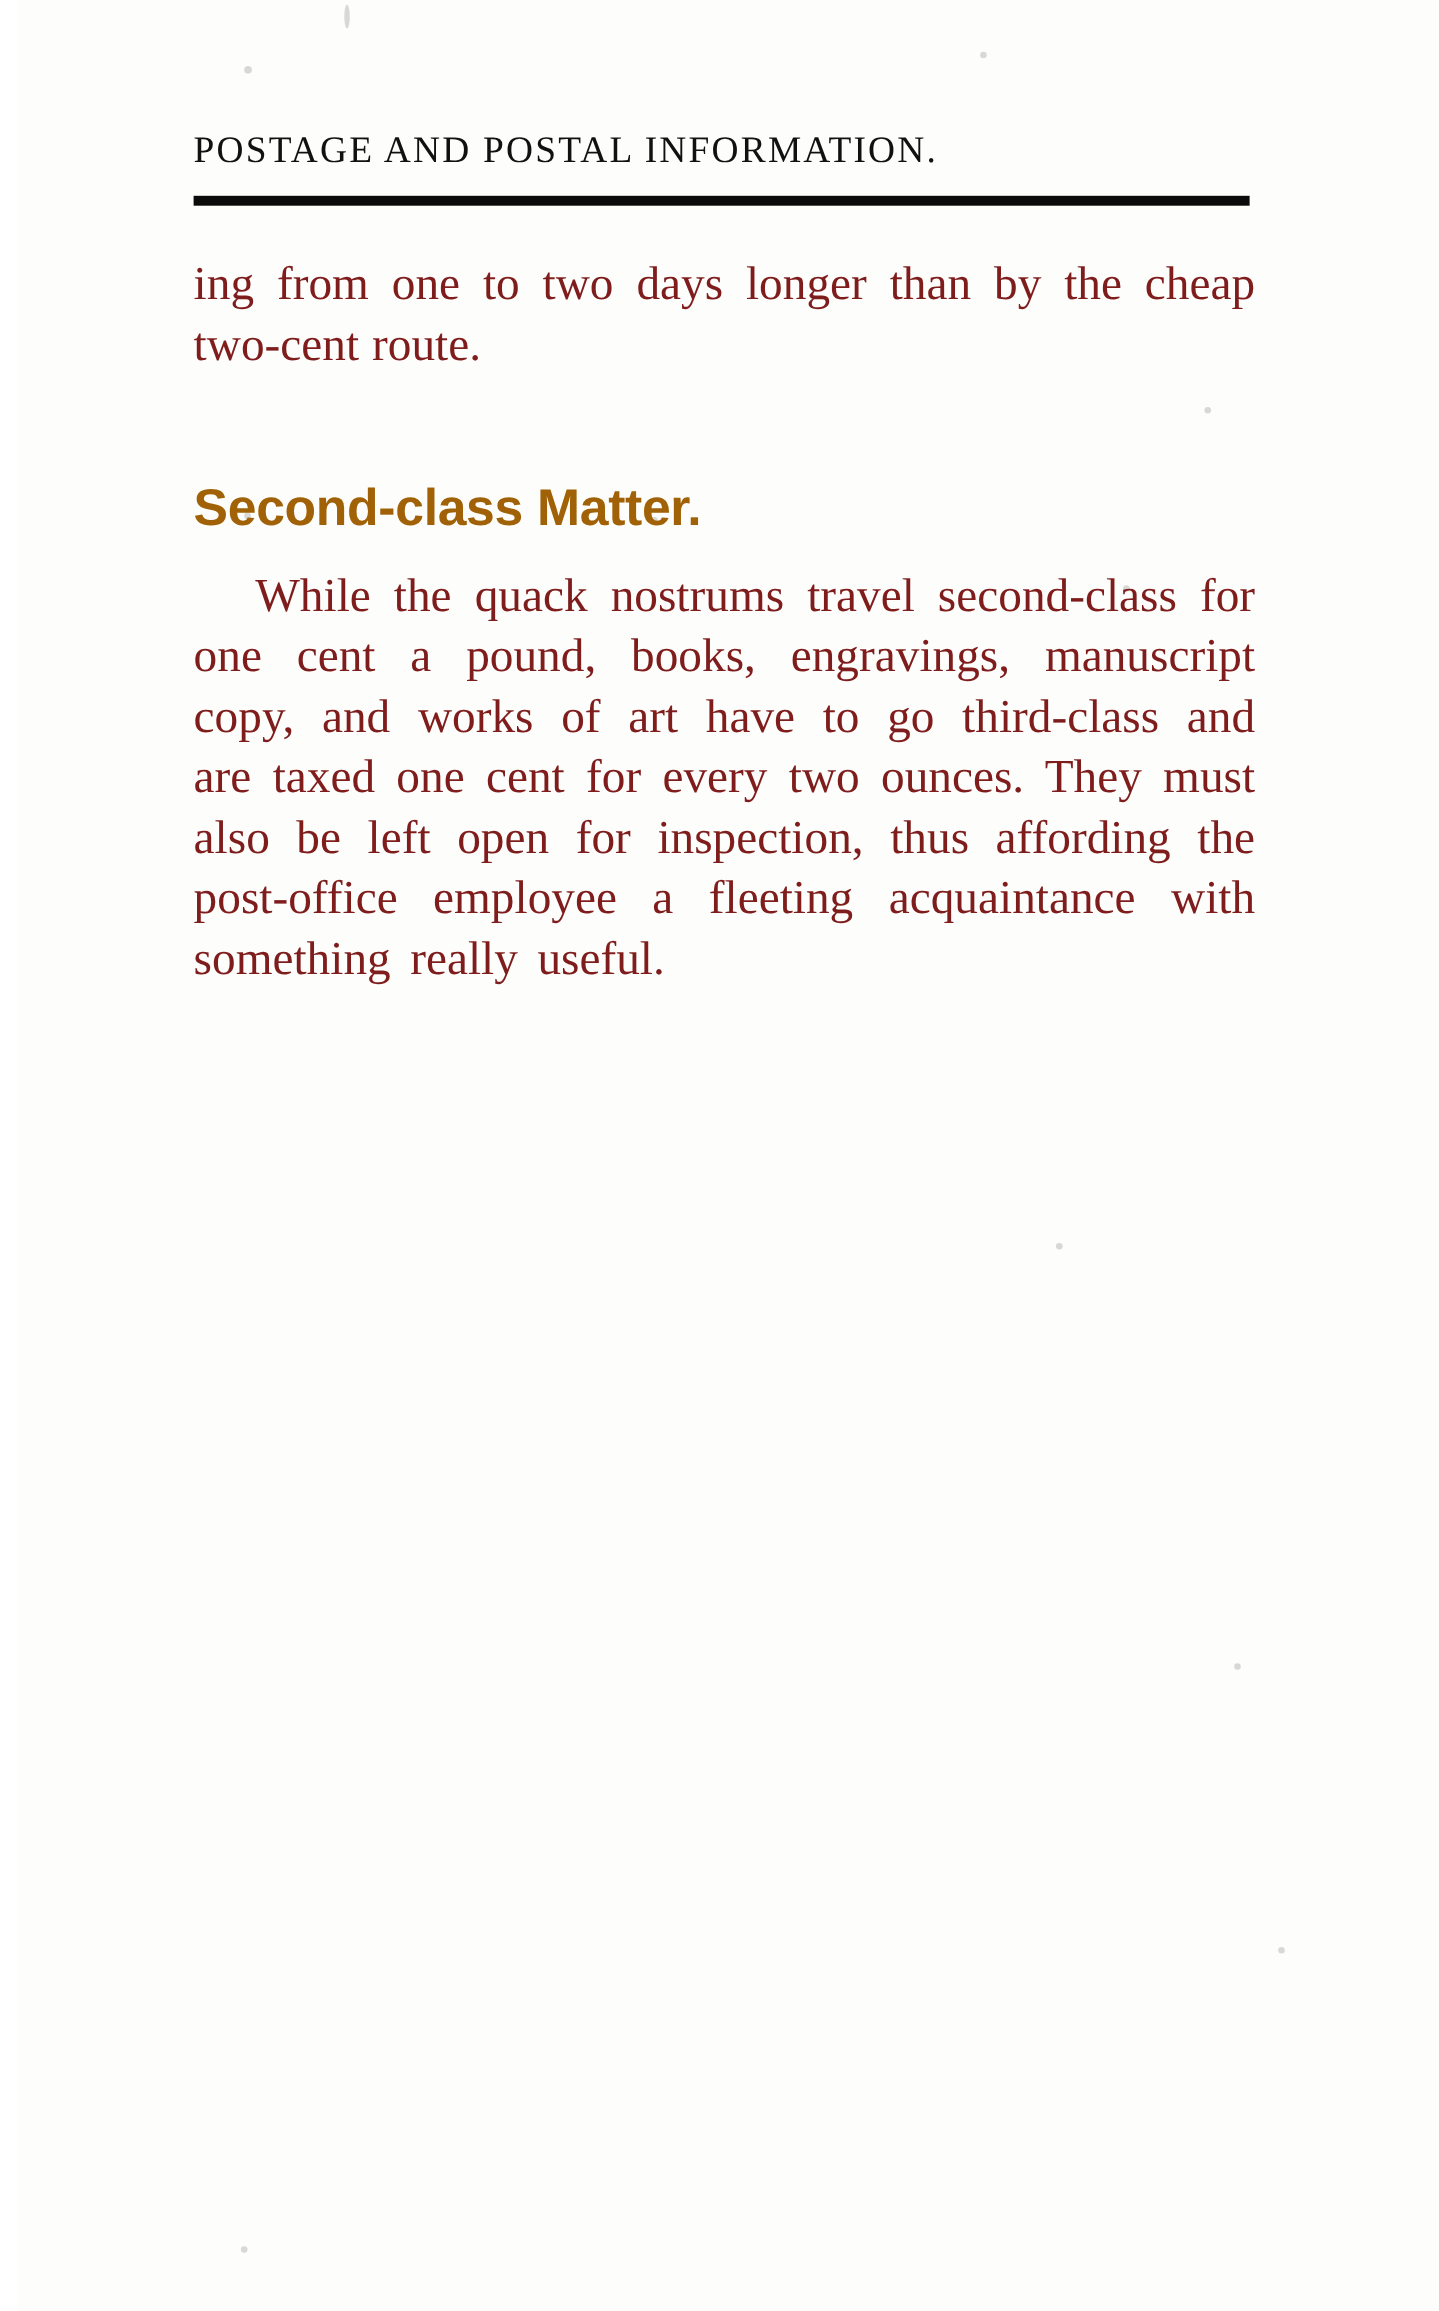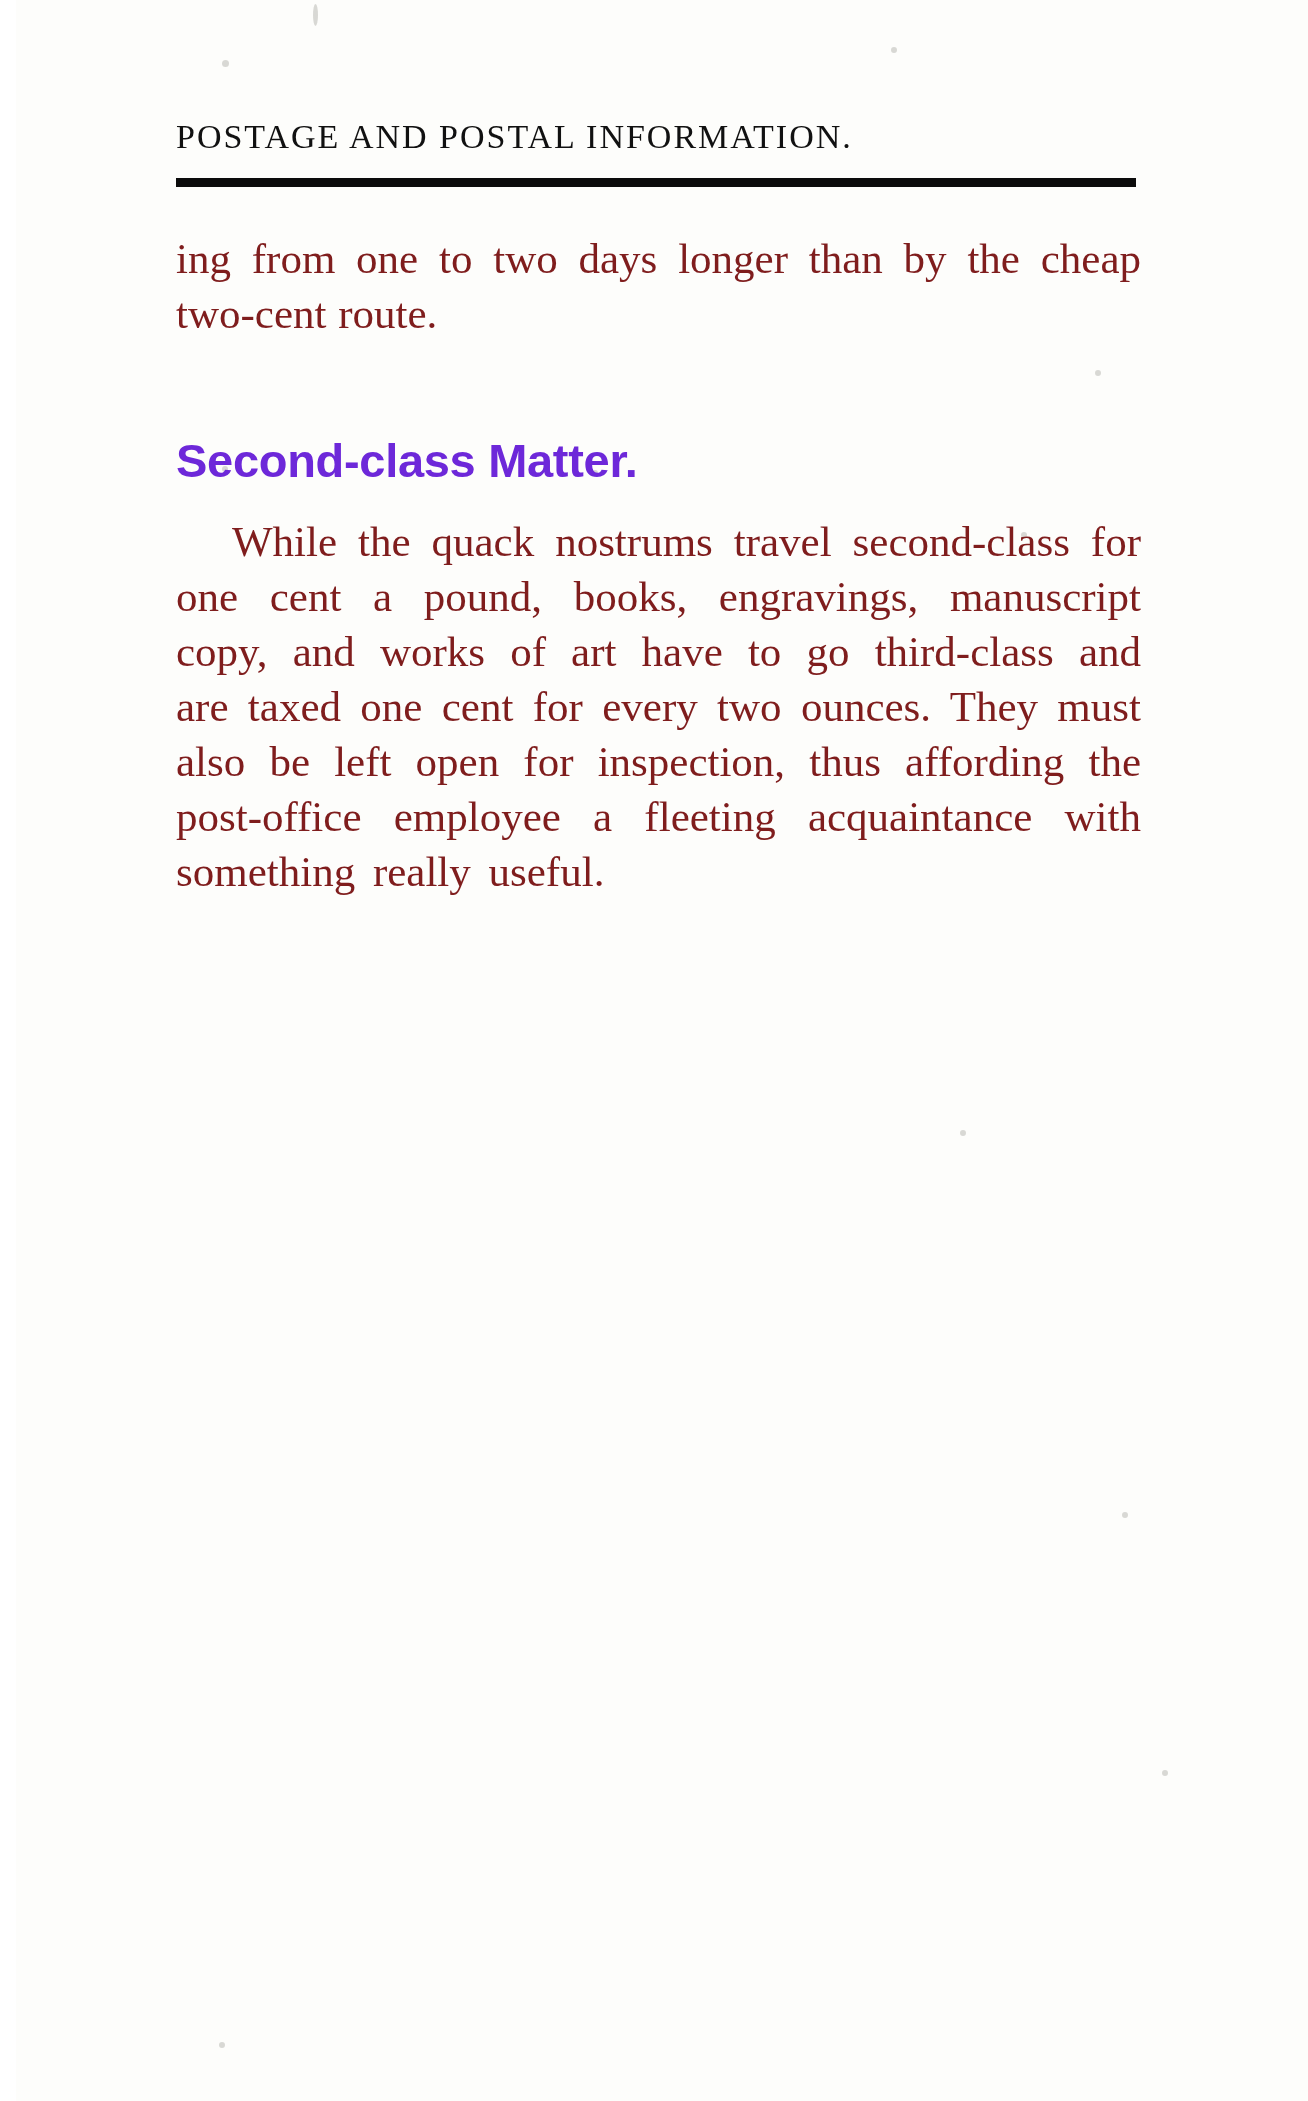--- a/index.html
+++ b/index.html
@@ -61,21 +61,21 @@
   .para-indent {
     text-indent: 56px;
     margin-top: 6px;
   }
   h2.section {
     font-family: "Liberation Sans", sans-serif;
     font-weight: bold;
     font-size: 47px;
     letter-spacing: -0.3px;
     margin: 92px 0 26px 0;
-    color: #6d28d9;
+    color: #a16207;
   }
   .tight {
     word-spacing: 1px;
   }
   .wide {
     word-spacing: 7px;
   }
 </style>
 </head>
 <body>

